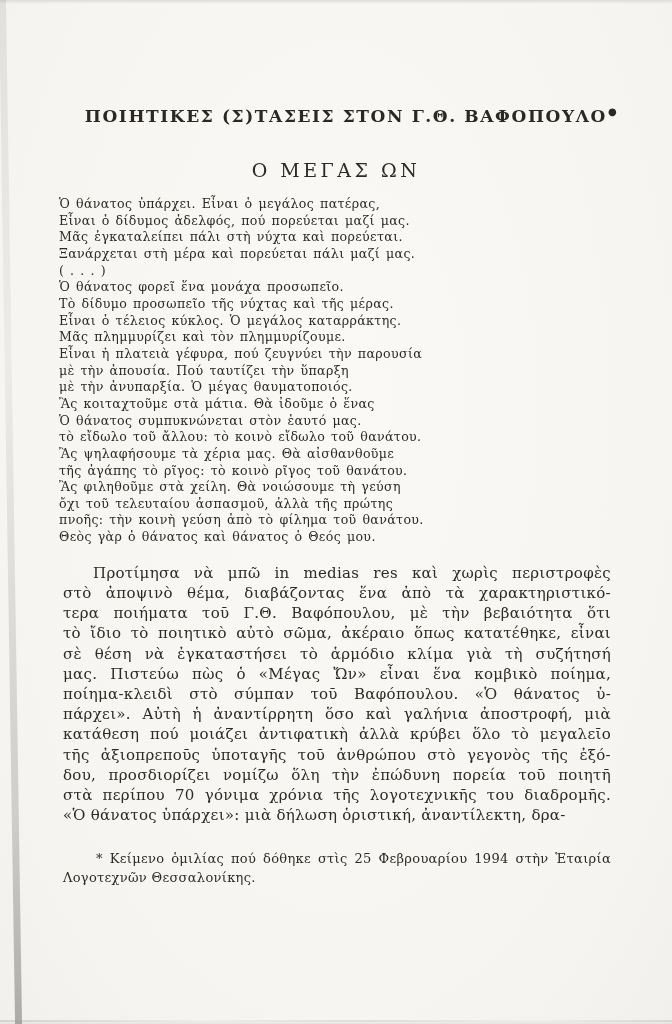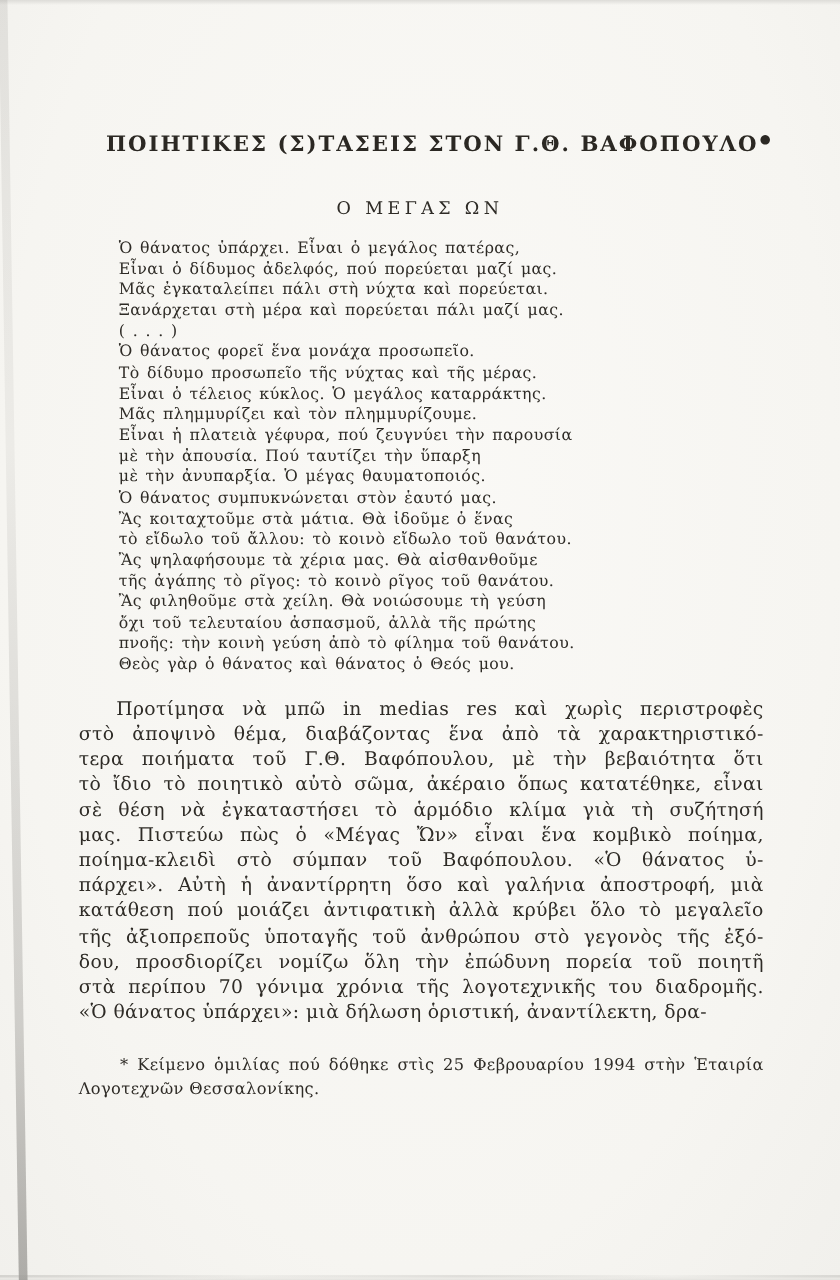--- a/index.html
+++ b/index.html
@@ -59,28 +59,28 @@
     display: inline-block;
     vertical-align: super;
     font-size: 10px;
     line-height: 0;
     margin-left: 1px;
   }
   .poem-title {
     margin: 0;
     padding-top: 33px;
     text-align: center;
-    font-size: 14px;
+    font-size: 19px;
     font-weight: normal;
     letter-spacing: 3.5px;
     color: #2e2b26;
   }
   .poem {
     margin-top: 15px;
-    padding-left: 95px;
+    padding-left: 59px;
     padding-right: 60px;
     font-size: 12.6px;
     letter-spacing: 0.35px;
     word-spacing: 1.5px;
   }
   .poem-line {
     line-height: 16.65px;
     white-space: nowrap;
   }
   .para {
@@ -131,22 +131,22 @@
       <div class="poem-line">Μᾶς ἐγκαταλείπει πάλι στὴ νύχτα καὶ πορεύεται.</div>
       <div class="poem-line">Ξανάρχεται στὴ μέρα καὶ πορεύεται πάλι μαζί μας.</div>
       <div class="poem-line">( . . . )</div>
       <div class="poem-line">Ὁ θάνατος φορεῖ ἕνα μονάχα προσωπεῖο.</div>
       <div class="poem-line">Τὸ δίδυμο προσωπεῖο τῆς νύχτας καὶ τῆς μέρας.</div>
       <div class="poem-line">Εἶναι ὁ τέλειος κύκλος. Ὁ μεγάλος καταρράκτης.</div>
       <div class="poem-line">Μᾶς πλημμυρίζει καὶ τὸν πλημμυρίζουμε.</div>
       <div class="poem-line">Εἶναι ἡ πλατειὰ γέφυρα, πού ζευγνύει τὴν παρουσία</div>
       <div class="poem-line">μὲ τὴν ἀπουσία. Πού ταυτίζει τὴν ὕπαρξη</div>
       <div class="poem-line">μὲ τὴν ἀνυπαρξία. Ὁ μέγας θαυματοποιός.</div>
+      <div class="poem-line">Ἂς κοιταχτοῦμε στὰ μάτια. Θὰ ἰδοῦμε ὁ ἕνας</div>
       <div class="poem-line">Ὁ θάνατος συμπυκνώνεται στὸν ἑαυτό μας.</div>
-      <div class="poem-line">Ἂς κοιταχτοῦμε στὰ μάτια. Θὰ ἰδοῦμε ὁ ἕνας</div>
       <div class="poem-line">τὸ εἴδωλο τοῦ ἄλλου: τὸ κοινὸ εἴδωλο τοῦ θανάτου.</div>
       <div class="poem-line">Ἂς ψηλαφήσουμε τὰ χέρια μας. Θὰ αἰσθανθοῦμε</div>
       <div class="poem-line">τῆς ἀγάπης τὸ ρῖγος: τὸ κοινὸ ρῖγος τοῦ θανάτου.</div>
       <div class="poem-line">Ἂς φιληθοῦμε στὰ χείλη. Θὰ νοιώσουμε τὴ γεύση</div>
       <div class="poem-line">ὄχι τοῦ τελευταίου ἀσπασμοῦ, ἀλλὰ τῆς πρώτης</div>
       <div class="poem-line">πνοῆς: τὴν κοινὴ γεύση ἀπὸ τὸ φίλημα τοῦ θανάτου.</div>
       <div class="poem-line">Θεὸς γὰρ ὁ θάνατος καὶ θάνατος ὁ Θεός μου.</div>
     </div>
 
   <div class="para">

